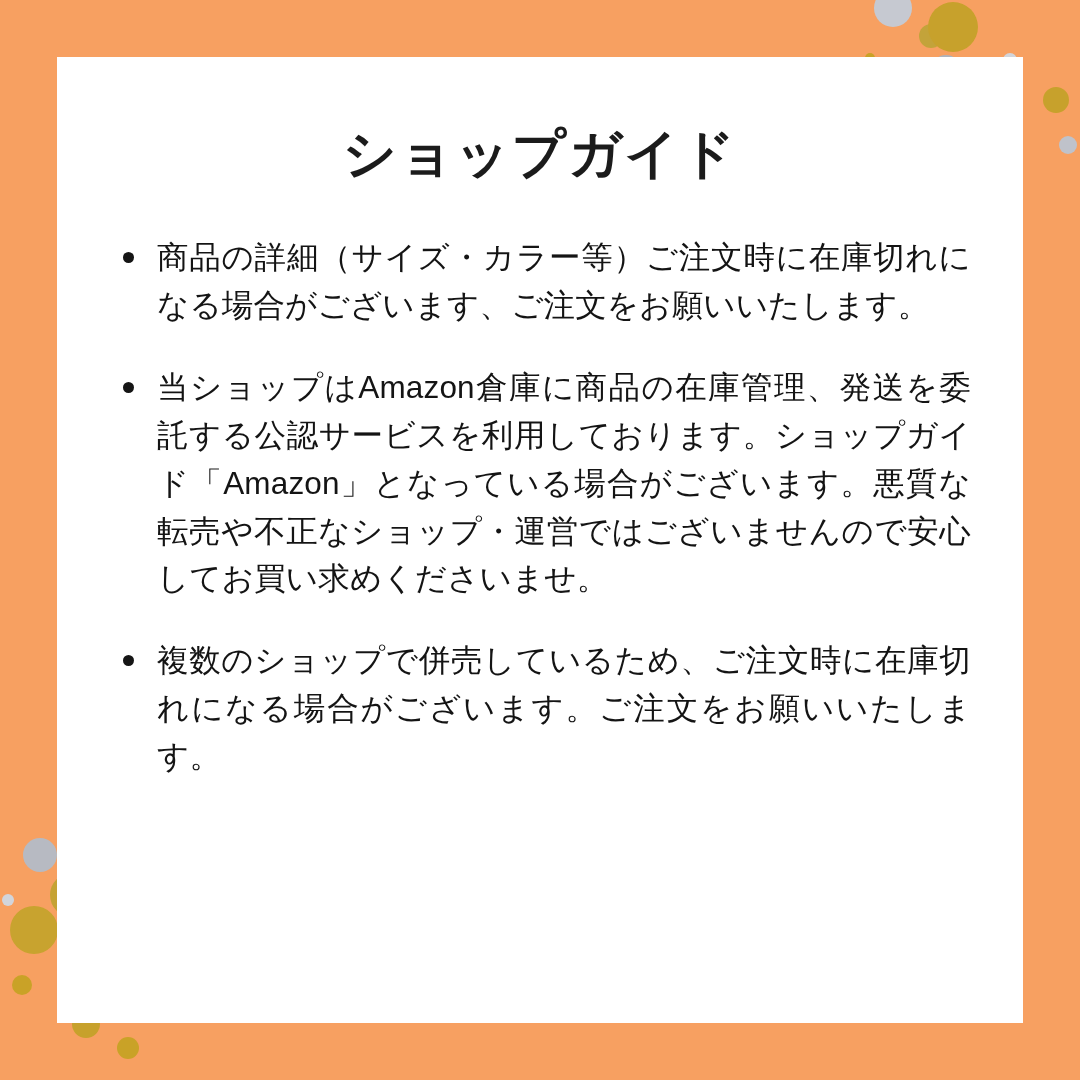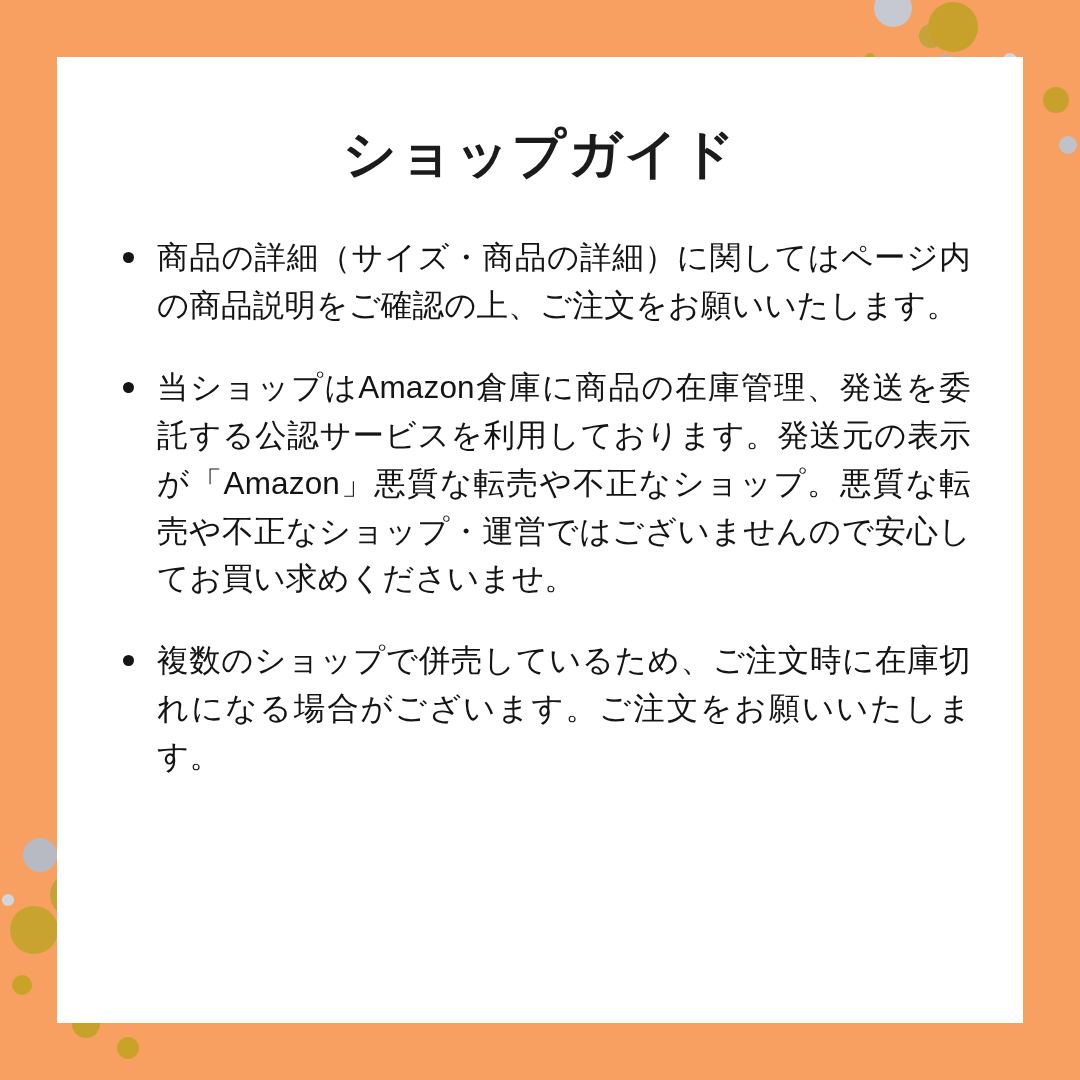--- a/index.html
+++ b/index.html
@@ -110,25 +110,25 @@
 
   <div class="card">
 
     <h1 class="title">
       <span class="line2">ショップガイド</span>
     </h1>
 
     <ul class="list">
       <li>
         <span class="bullet"></span>
-        <span>商品の詳細（サイズ・商品の詳細）に関してはページ内の商品説明をご確認の上、ご注文をお願いいたします。</span>
+        <span>商品の詳細（サイズ・カラー等）ご注文時に在庫切れになる場合がございます、ご注文をお願いいたします。</span>
       </li>
       <li>
         <span class="bullet"></span>
-        <span>当ショップはAmazon倉庫に商品の在庫管理、発送を委託する公認サービスを利用しております。発送元の表示が「Amazon」悪質な転売や不正なショップ。悪質な転売や不正なショップ・運営ではございませんので安心してお買い求めくださいませ。</span>
+        <span>当ショップはAmazon倉庫に商品の在庫管理、発送を委託する公認サービスを利用しております。ショップガイド「Amazon」となっている場合がございます。悪質な転売や不正なショップ・運営ではございませんので安心してお買い求めくださいませ。</span>
       </li>
       <li>
         <span class="bullet"></span>
         <span>複数のショップで併売しているため、ご注文時に在庫切れになる場合がございます。ご注文をお願いいたします。</span>
       </li>
     </ul>
 
   </div>
 </div>
 

